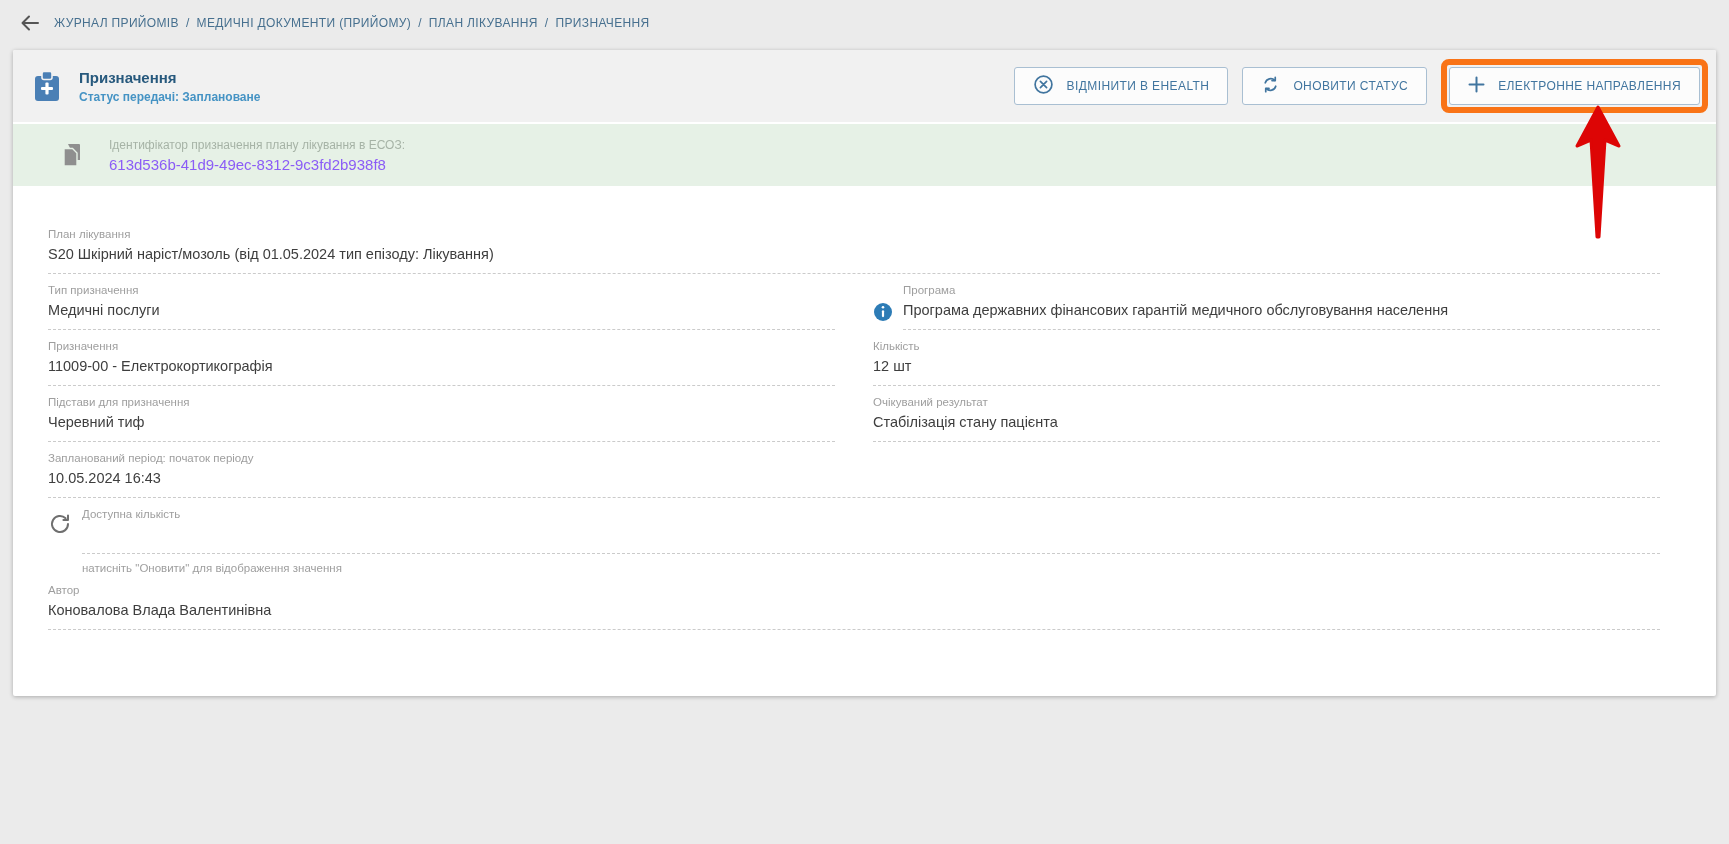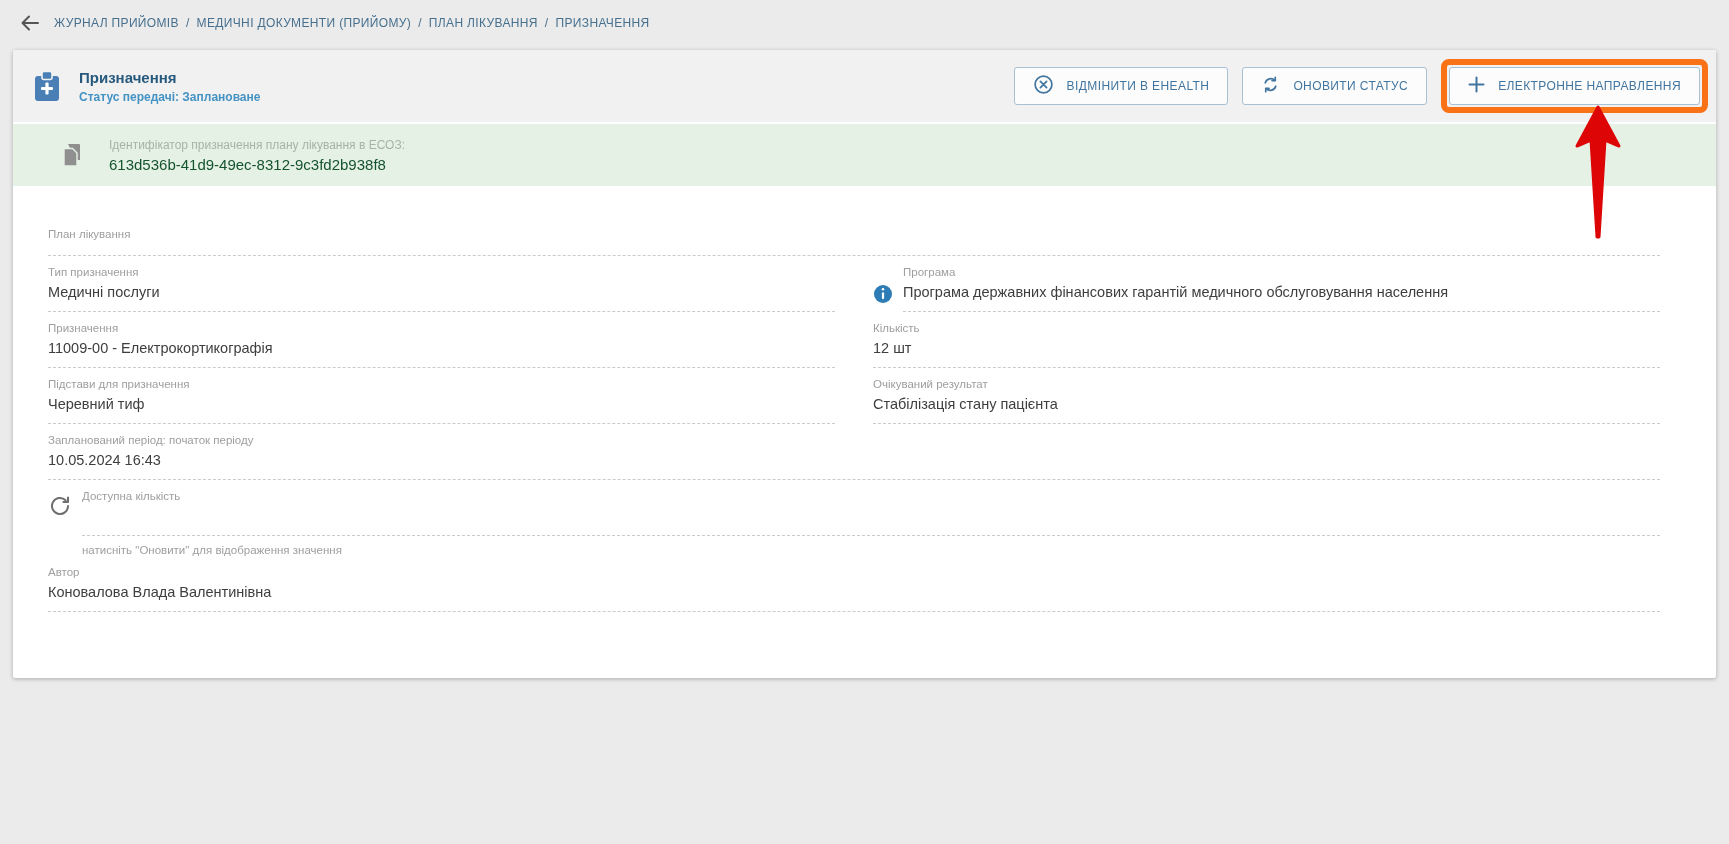--- a/index.html
+++ b/index.html
@@ -31,21 +31,21 @@
     background:#fcfcfc; border:1px solid #a9bfd2; border-radius:3px;
     color:#41759f; font-size:12px; letter-spacing:.4px; cursor:pointer; white-space:nowrap;
     font-family:"Liberation Sans", sans-serif; }
   .btn svg { flex:0 0 auto; }
   .red-highlight { border:6px solid #f97316; border-radius:8px; padding:2px; }
   
   .banner { height:62px; background:#e6f1e6; margin-top:2px; display:flex; align-items:center; padding-left:46px; }
   .banner-icon { width:26px; height:26px; cursor:pointer; }
   .banner-text { margin-left:24px; }
   .banner-label { font-size:12px; color:#a6b3a6; margin-bottom:4px; }
-  .banner-value { font-size:15px; color:#14532d; }
+  .banner-value { font-size:15px; color:#8b5cf6; }
   
   .card-body { padding:42px 56px 56px 35px; }
   .row { margin-bottom:10px; }
   .two-col { display:grid; grid-template-columns:1fr 1fr; column-gap:38px; }
   .field { display:flex; gap:10px; }
   .field-stack { flex:1; min-width:0; }
   .field-content { flex:1; min-width:0; border-bottom:1px dashed #cbcbcb; padding-bottom:10px; }
   .field-label { font-size:11.5px; color:#9e9e9e; margin-bottom:5px; }
   .field-value { font-size:14.5px; color:#3e3e3e; min-height:18px; line-height:18px; }
   .field-hint { font-size:11.5px; color:#9e9e9e; margin-top:8px; }
@@ -138,20 +138,21 @@
       <div class="banner-value">613d536b-41d9-49ec-8312-9c3fd2b938f8</div>
     </div>
   </div>
 
   <div class="card-body">
 
     <div class="row">
       <div class="field">
         <div class="field-content">
           <div class="field-label">План лікування</div>
+          <div class="field-value">S20 Шкірний наріст/мозоль (від 01.05.2024 тип епізоду: Лікування)</div>
         </div>
       </div>
     </div>
 
     <div class="row two-col">
       <div class="field">
         <div class="field-content">
           <div class="field-label">Тип призначення</div>
           <div class="field-value">Медичні послуги</div>
         </div>

